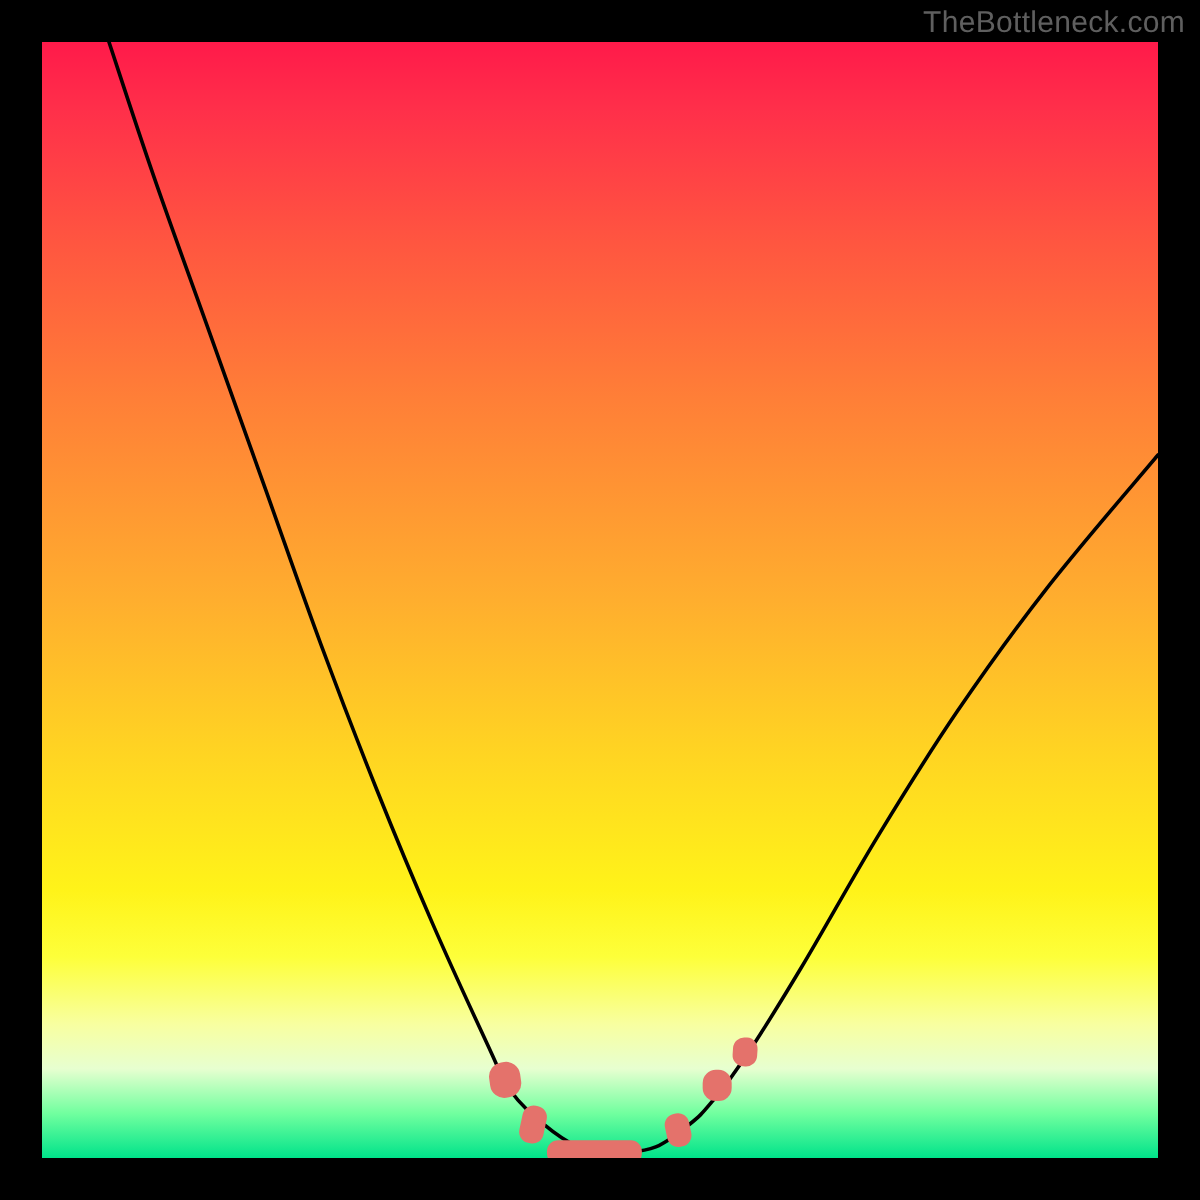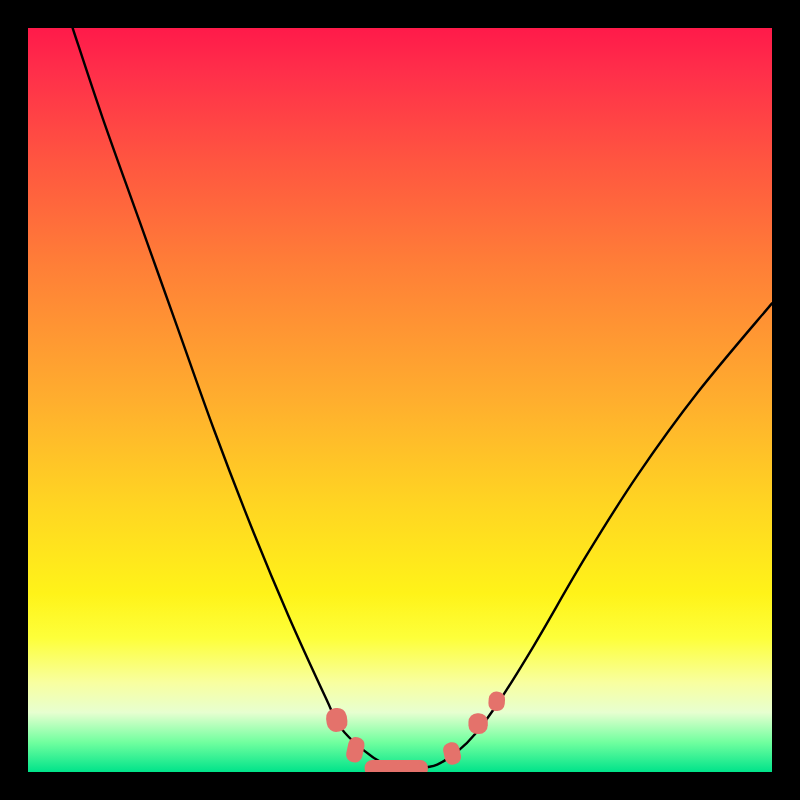--- a/index.html
+++ b/index.html
@@ -79,13 +79,14 @@
       <g id="markers">
           <rect x="298.344" y="680.016" width="20.831999999999997" height="23.808" rx="9.469090909090907" ry="9.469090909090907" fill="#e4726b" transform="rotate(-8 308.76 691.92)"></rect>
           <rect x="319.176" y="709.0319999999999" width="16.368000000000002" height="25.296000000000003" rx="7.44" ry="7.44" fill="#e4726b" transform="rotate(12 327.36 721.68)"></rect>
           <rect x="336.65999999999997" y="732.096" width="63.24" height="16.368000000000002" rx="7.44" ry="7.44" fill="#e4726b"></rect>
           <rect x="415.89599999999996" y="714.24" width="16.368000000000002" height="22.32" rx="7.44" ry="7.44" fill="#e4726b" transform="rotate(-12 424.08 725.4)"></rect>
           <rect x="440.448" y="685.2239999999999" width="19.344" height="20.831999999999997" rx="8.792727272727273" ry="8.792727272727273" fill="#e4726b"></rect>
           <rect x="460.536" y="663.6479999999999" width="16.368000000000002" height="19.344" rx="7.44" ry="7.44" fill="#e4726b" transform="rotate(4 468.72 673.3199999999999)"></rect>
         </g>
     </svg>
   </div>
+  <div class="attribution">TheBottleneck.com</div>
 </div>
 
 </body></html>

